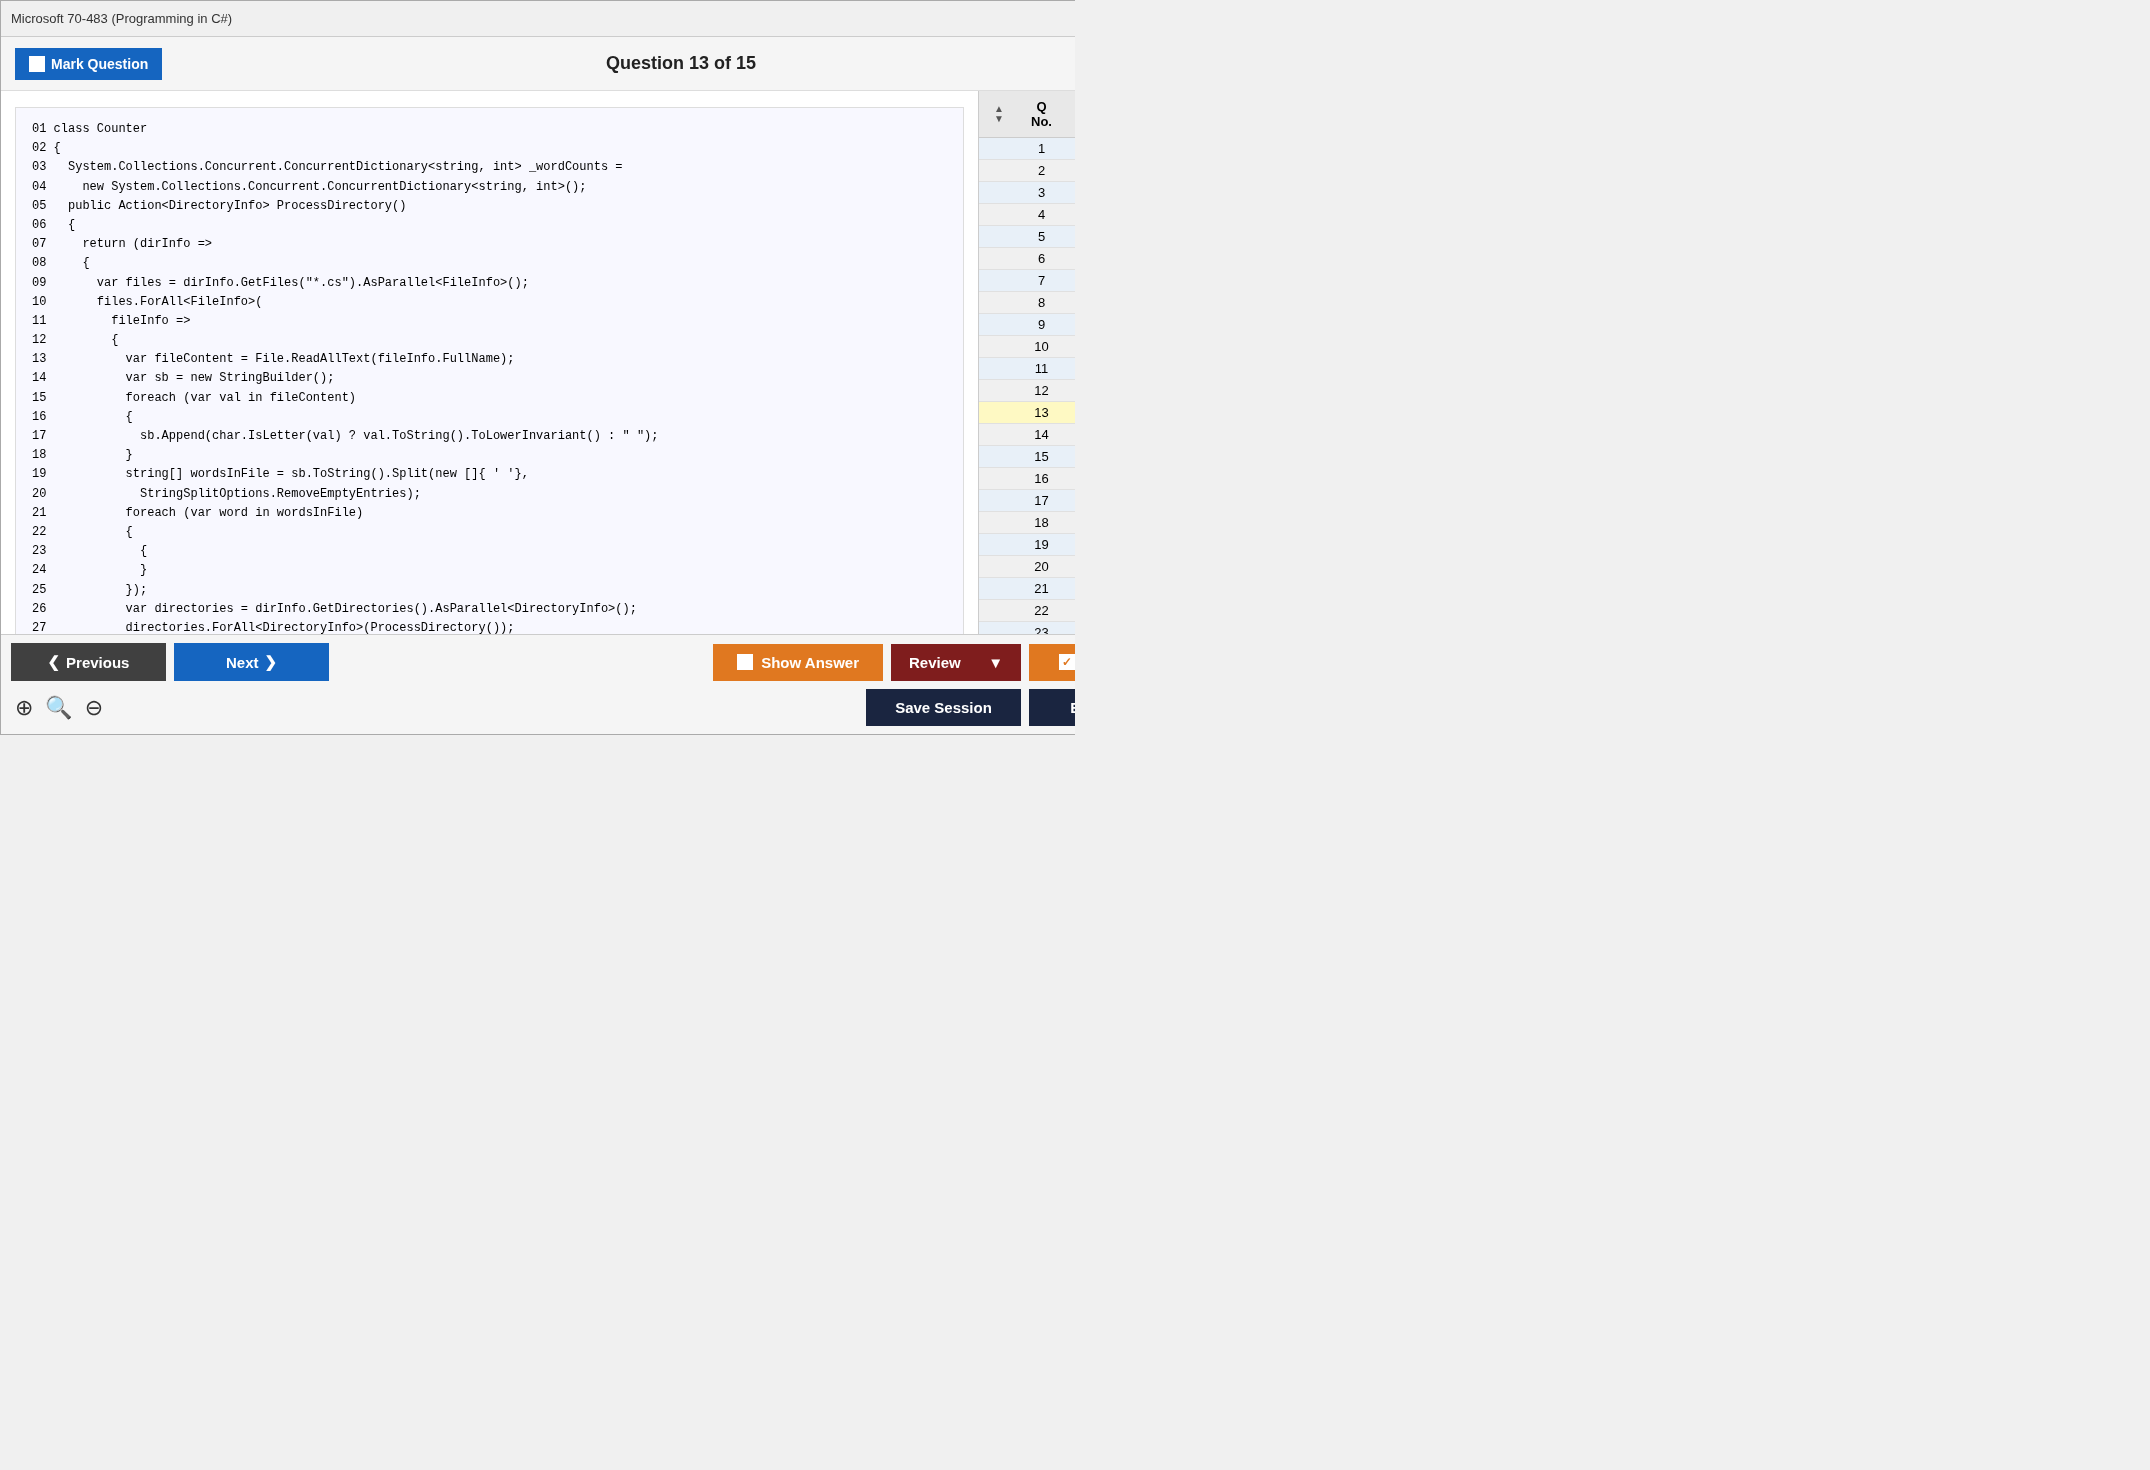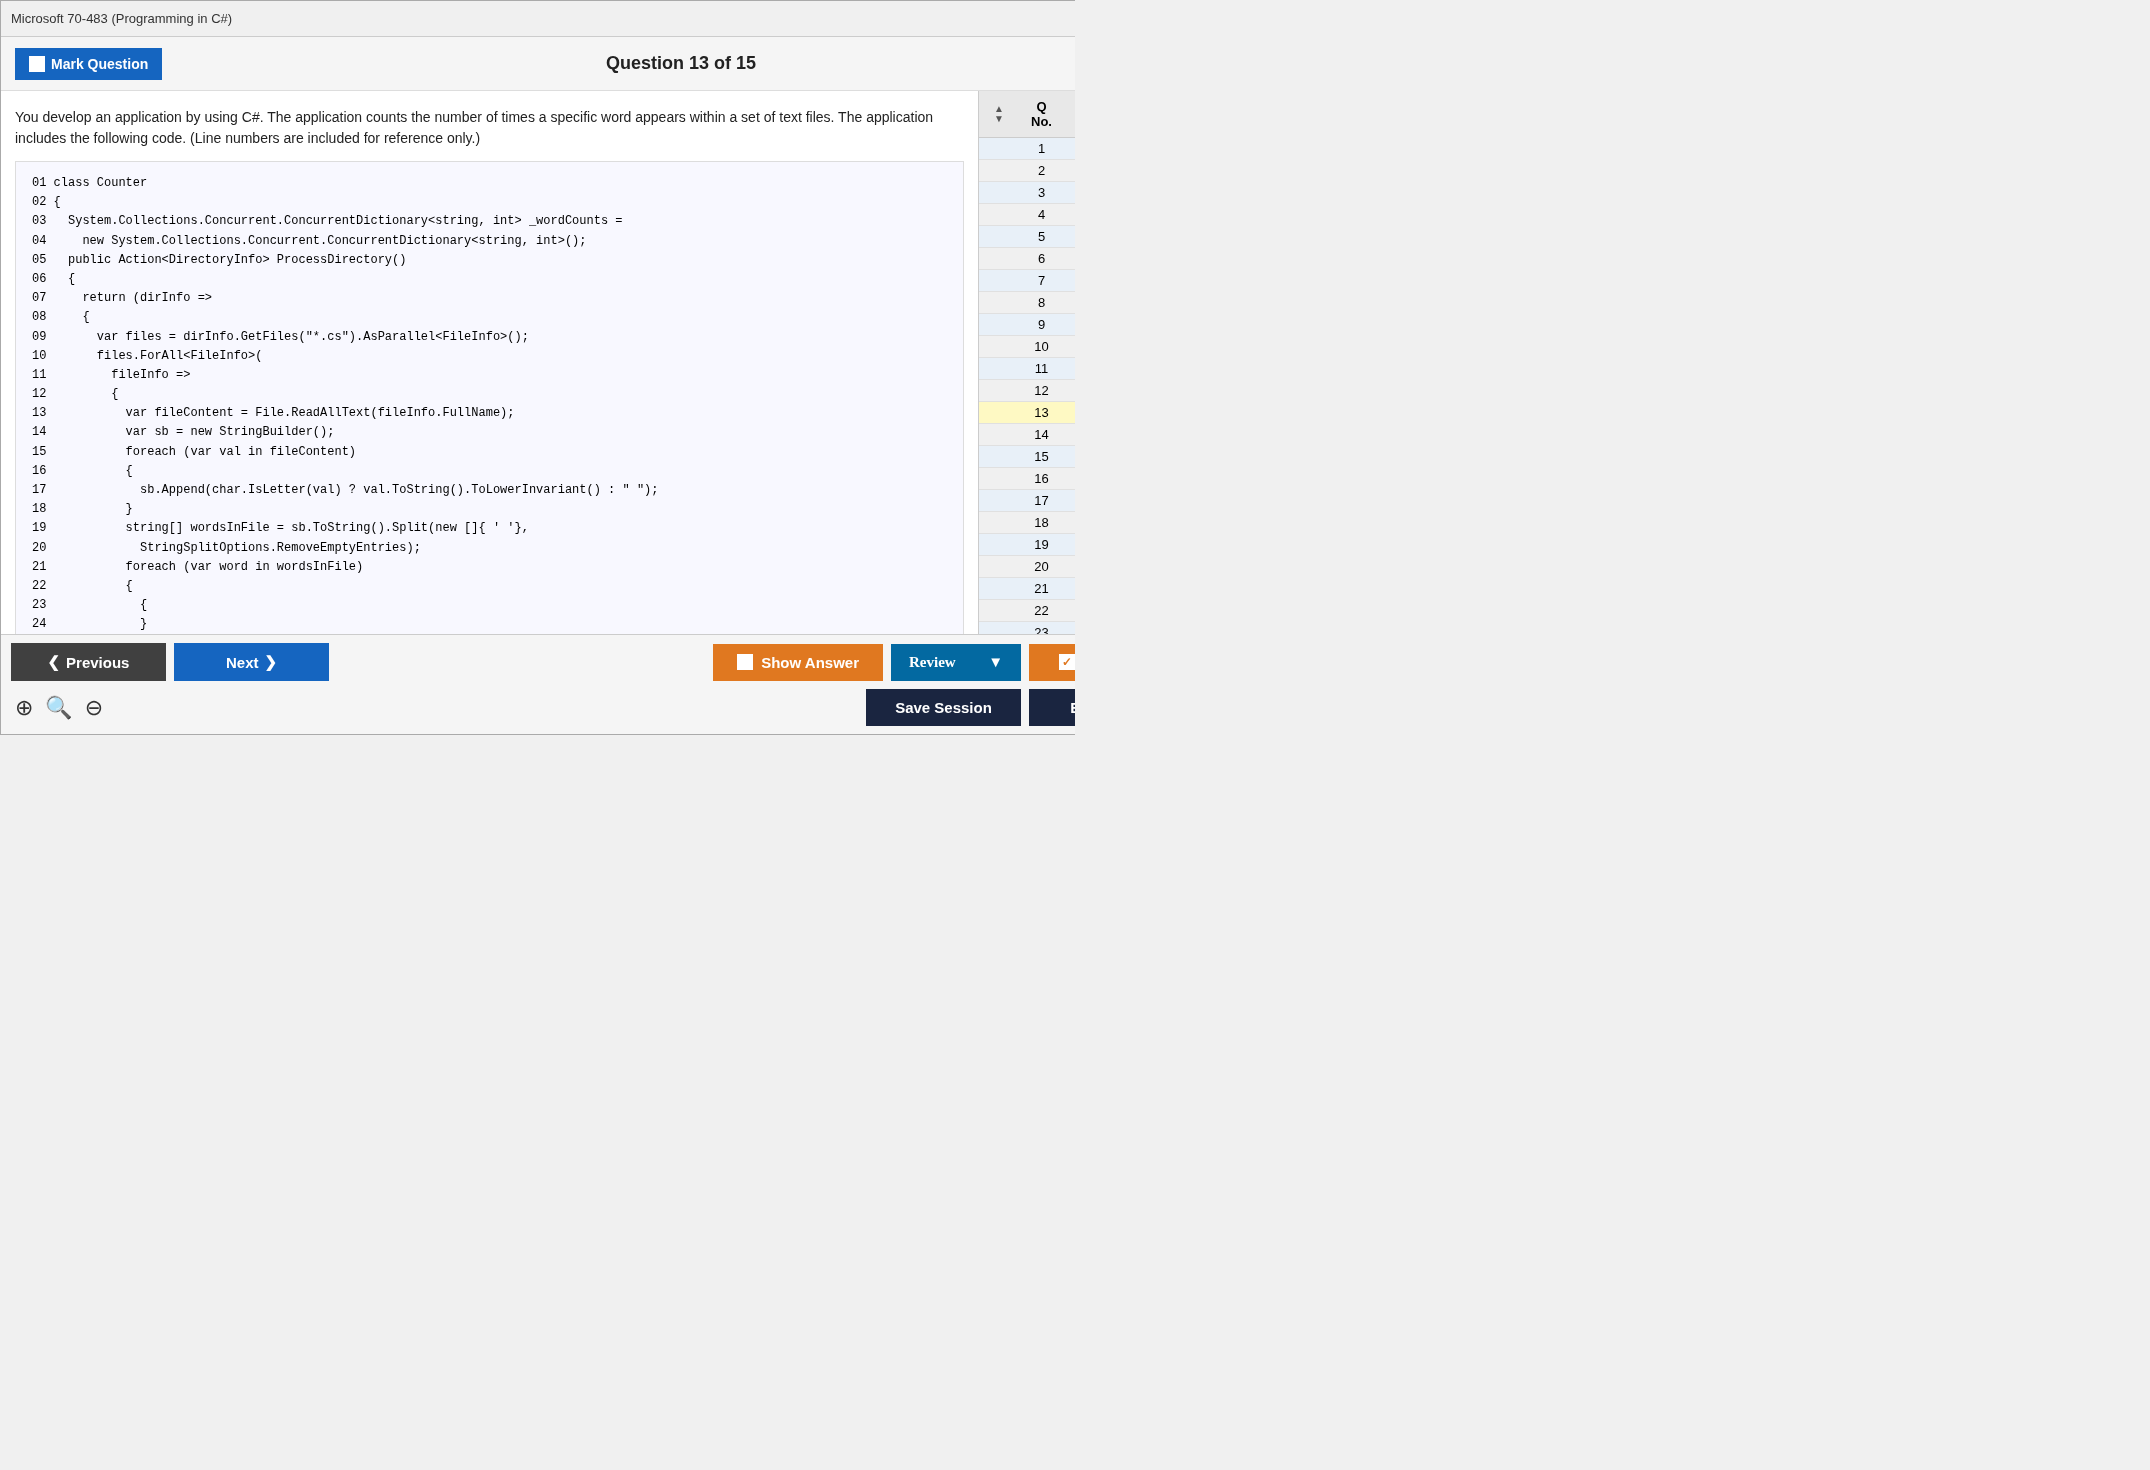--- a/index.html
+++ b/index.html
@@ -204,31 +204,30 @@
       padding: 10px 24px;
       font-size: 15px;
       font-weight: bold;
       cursor: pointer;
       display: flex; align-items: center; gap: 8px;
       margin-left: auto;
       min-width: 155px;
       justify-content: center;
     }
     .btn-review {
-      background: #0369a1;
+      background: #7f1d1d;
       color: white;
       border: none;
       padding: 10px 18px;
       font-size: 15px;
       font-weight: bold;
       cursor: pointer;
       display: flex; align-items: center; gap: 8px;
       min-width: 130px;
       justify-content: space-between;
-      font-family: Liberation Serif, serif;
     }
     .btn-show-list {
       background: #e07820;
       color: white;
       border: none;
       padding: 10px 18px;
       font-size: 15px;
       font-weight: bold;
       cursor: pointer;
       display: flex; align-items: center; gap: 8px;
@@ -320,21 +319,20 @@
     <button class="mark-question-btn">
       <span class="checkbox-white"></span>
       <span>Mark Question</span>
     </button>
     <div class="question-title">Question 13 of 15</div>
   </div>
 
   <div class="main-content">
 
     <div class="question-area">
-      <p class="question-text">You develop an application by using C#. The application counts the number of times a specific word appears within a set of text files. The application includes the following code. (Line numbers are included for reference only.)</p>
       <div class="code-block"><span>01 class Counter
 02 {
 03   System.Collections.Concurrent.ConcurrentDictionary&lt;string, int&gt; _wordCounts =
 04     new System.Collections.Concurrent.ConcurrentDictionary&lt;string, int&gt;();
 05   public Action&lt;DirectoryInfo&gt; ProcessDirectory()
 06   {
 07     return (dirInfo =&gt;
 08     {
 09       var files = dirInfo.GetFiles("*.cs").AsParallel&lt;FileInfo&gt;();
 10       files.ForAll&lt;FileInfo&gt;(

